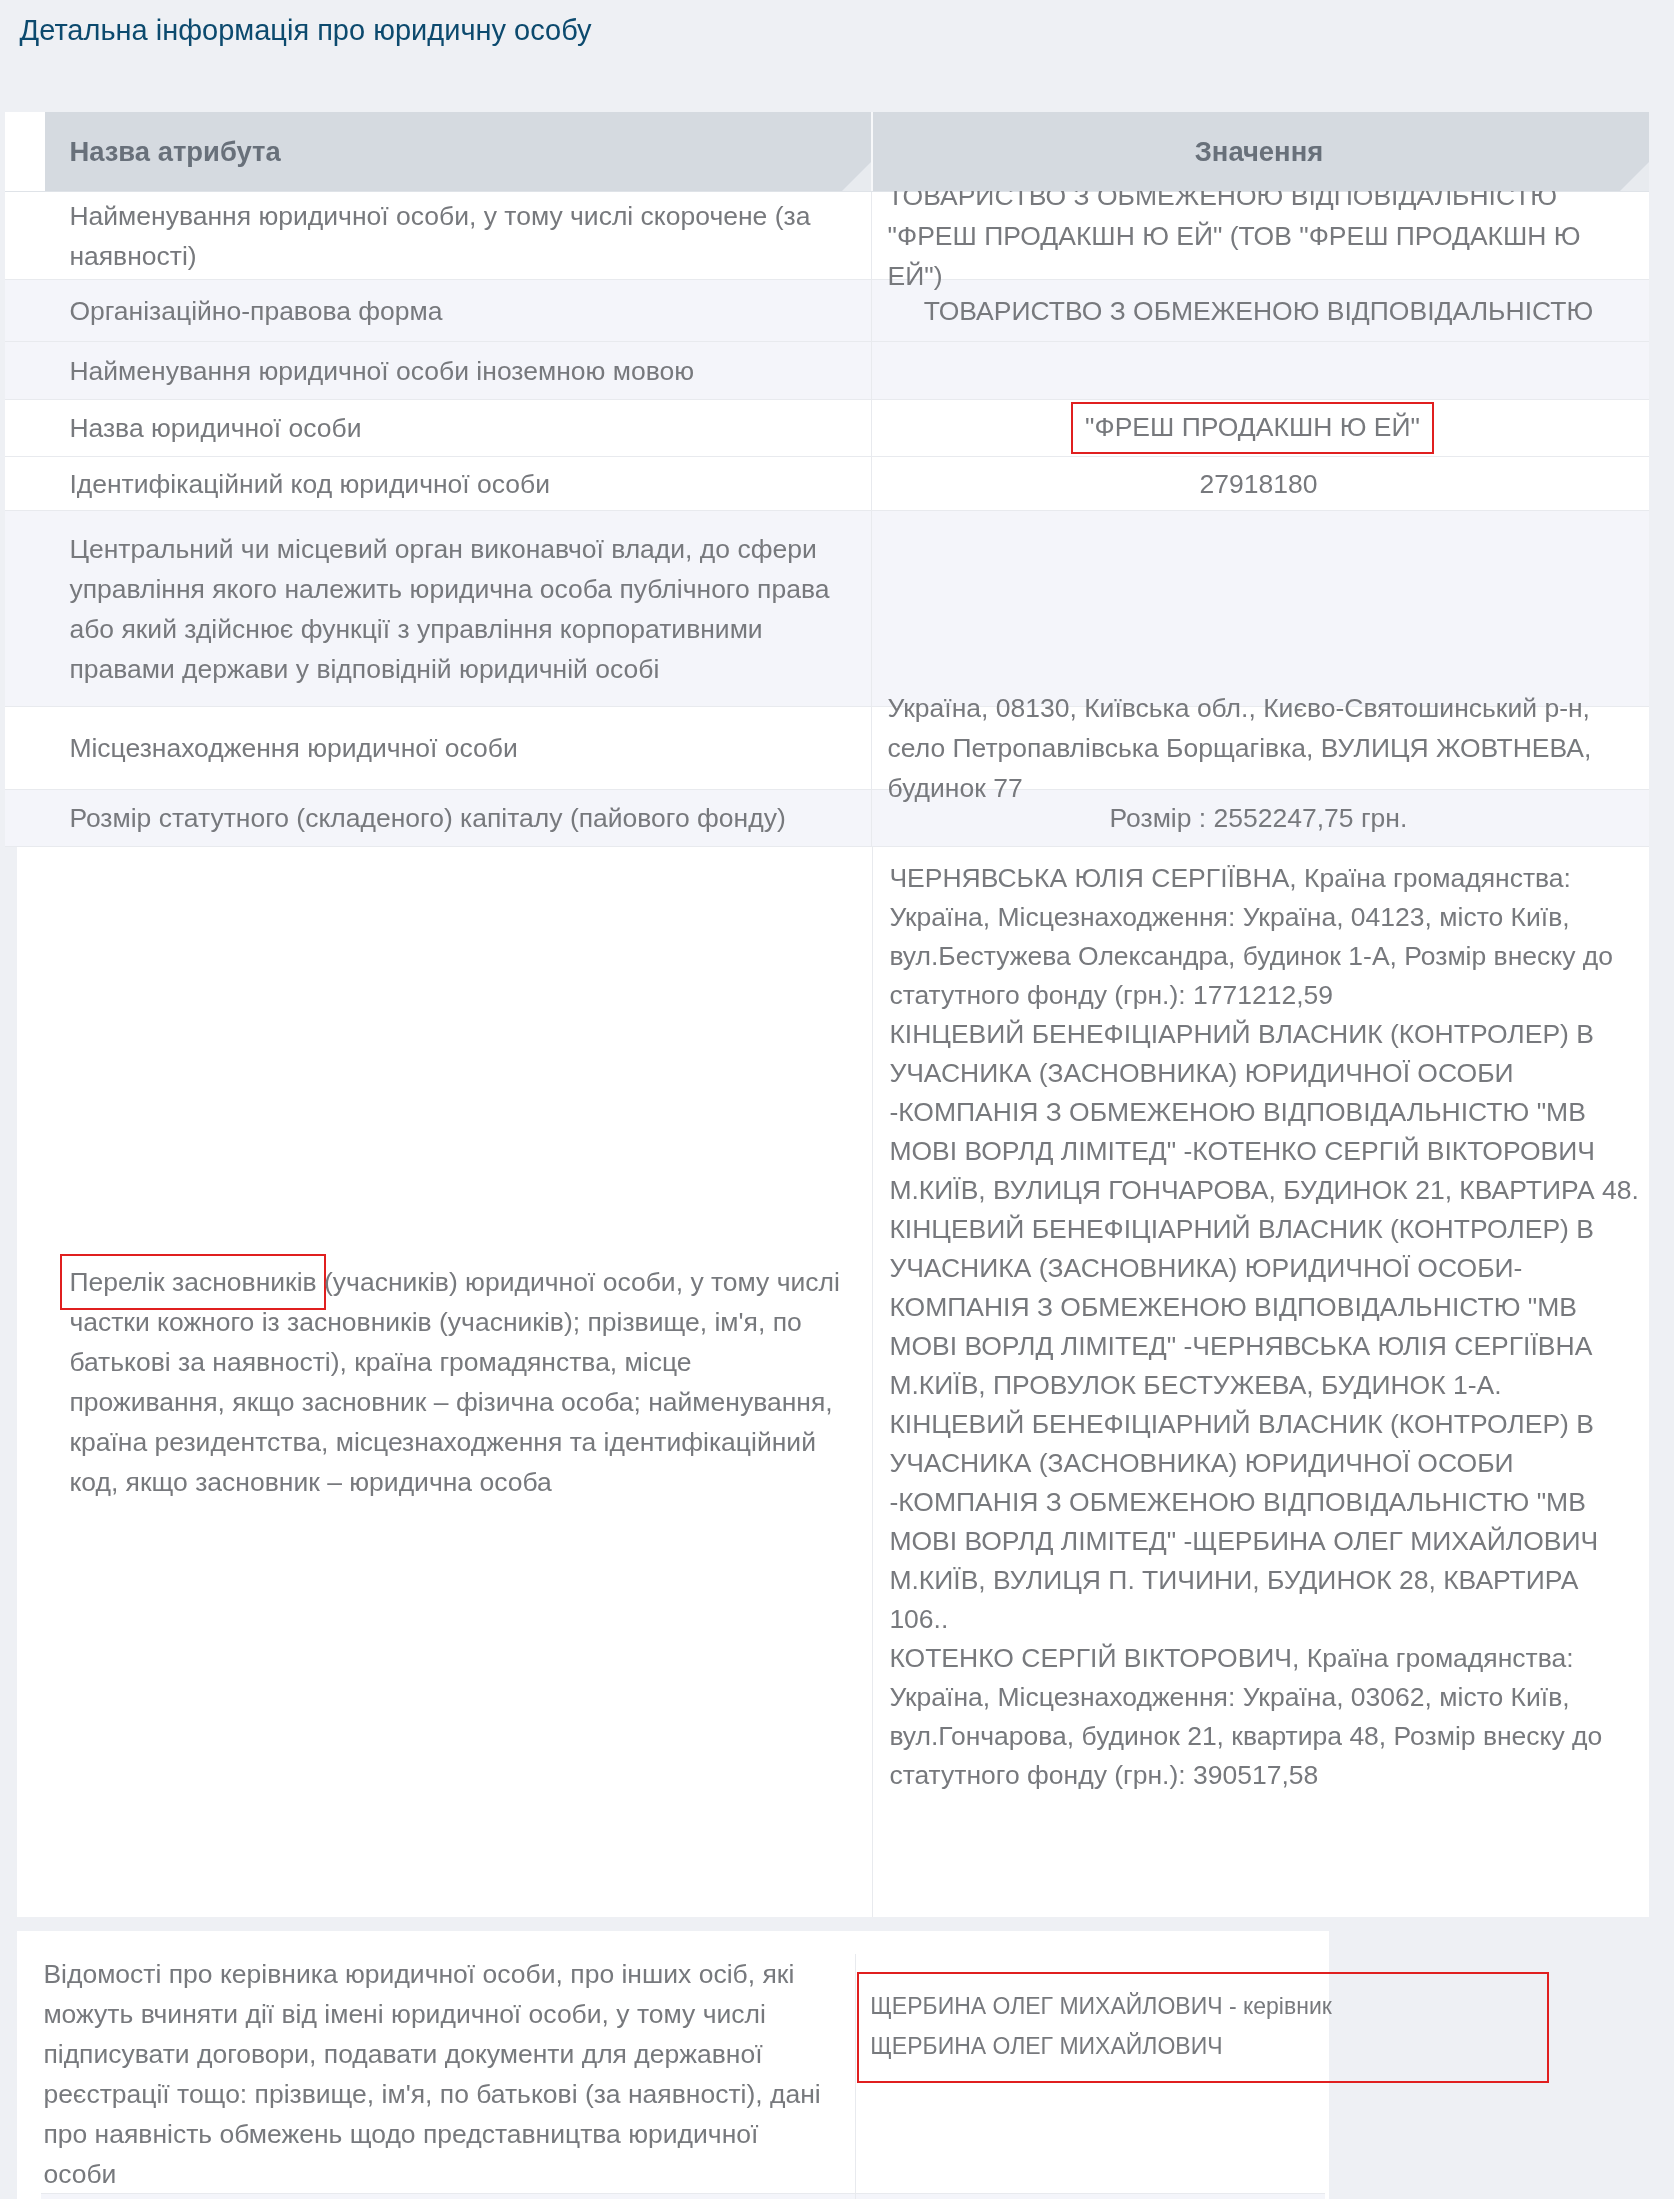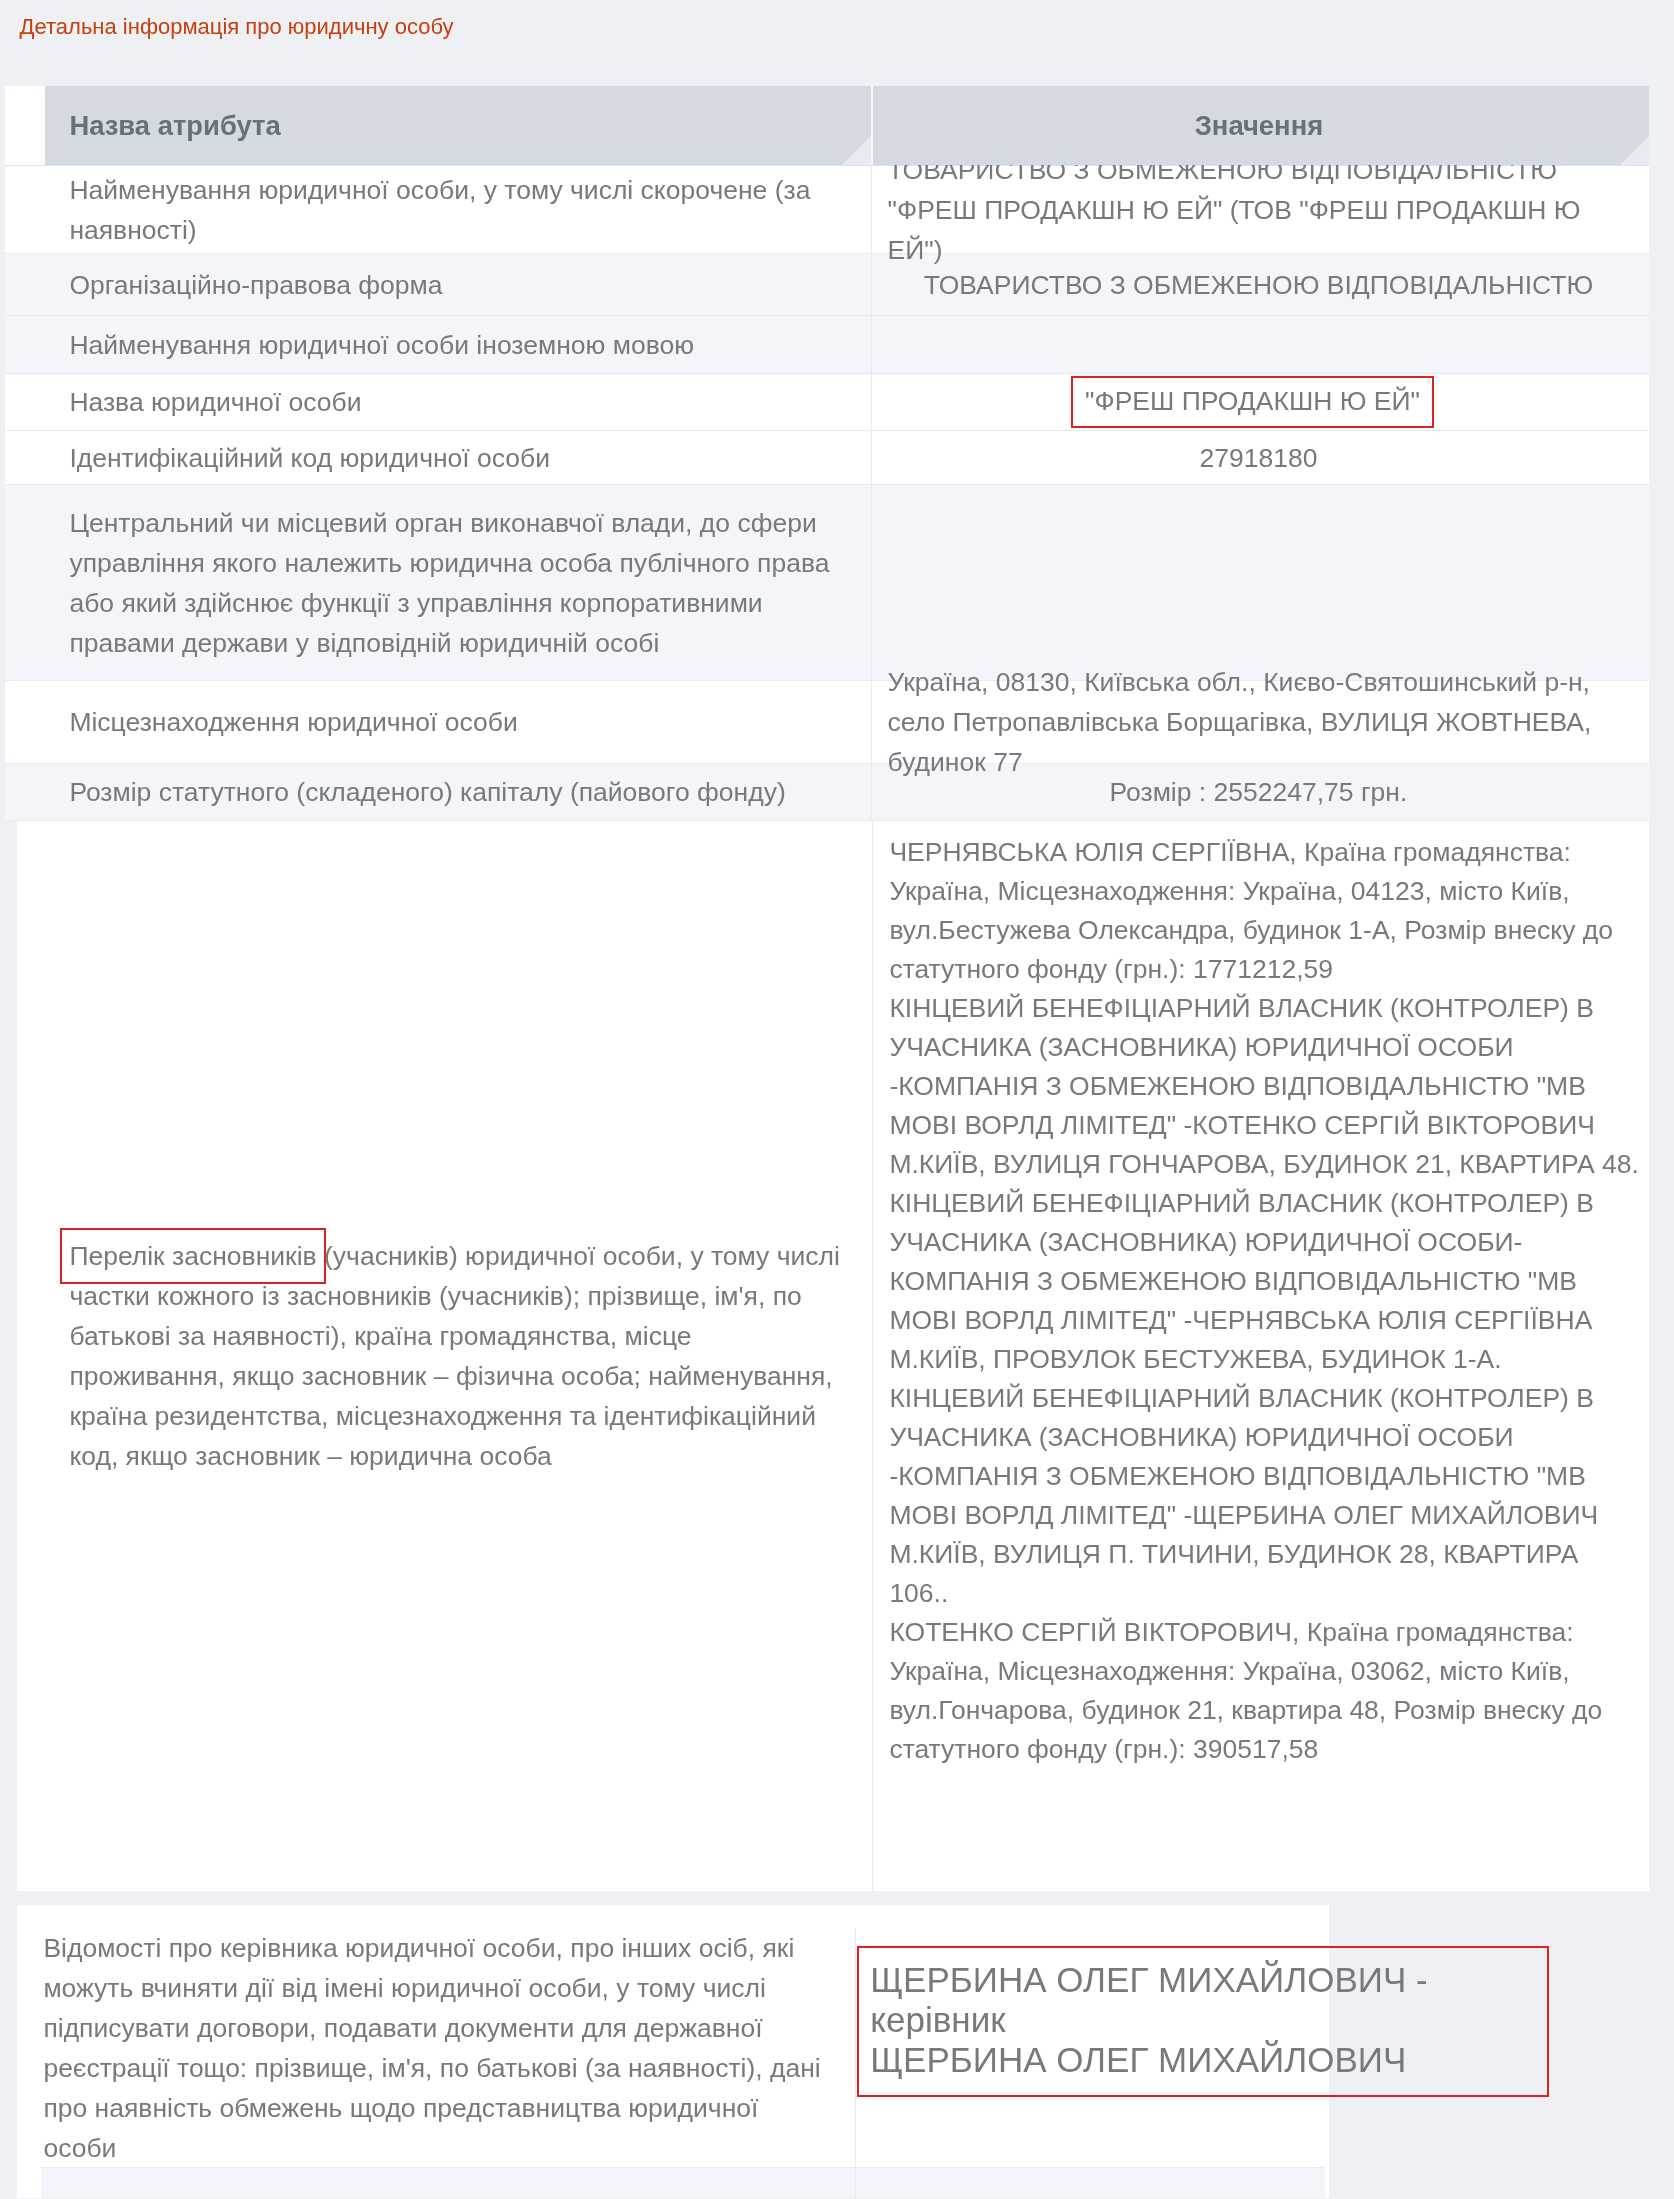--- a/index.html
+++ b/index.html
@@ -5,22 +5,22 @@
   * { margin:0; padding:0; box-sizing:border-box; }
   html,body { width:1674px; }
   body{
     width:1674px; height:2199px;
     background:#eef0f4;
     font-family:"Liberation Sans", sans-serif;
     color:#77797d;
     overflow:hidden;
   }
   .page-title{
-    font-size:22px; font-weight:400; color:#c2410c;
-    padding:13.7px 0 0 19.6px; height:86px;
+    font-size:29px; font-weight:400; color:#0c4a6e;
+    padding:13.7px 0 0 19.6px; height:112px;
   }
   
   .table{ margin-left:4.9px; width:1644px; }
   .tr{ display:flex; background:#fff; border-bottom:1px solid #e8eaee; }
   .tr.striped{ background:#f4f5fa; }
   .td{ font-size:26.5px; line-height:40px; }
   .label-col{
     width:826px; flex:0 0 826px;
     padding:0 19.6px 0 24.5px;
     display:flex; align-items:center;margin-left:40px;
@@ -87,21 +87,21 @@
   .card .clabel{
     width:814px; flex:0 0 814px;
     padding:0 19.6px 0 2.9px;
     display:flex; align-items:center;
     font-size:26.5px; line-height:40px;
   }
   .card .cvalue{
     flex:1 1 auto; border-left:1px solid #e8eaee;
     padding-left:13.7px;
     display:flex; align-items:flex-start;
-    font-size:35px; line-height:40px;
+    font-size:23px; line-height:40px;
   }
   .card .partial{
     display:flex; height:31px;
     background:#f4f5fa; border-top:1px solid #e8eaee;
   }
   .card .partial .pl{ width:814px; flex:0 0 814px; }
   .card .partial .pv{ flex:1 1 auto; border-left:1px solid #e8eaee; }
 </style>
 </head>
 <body>

